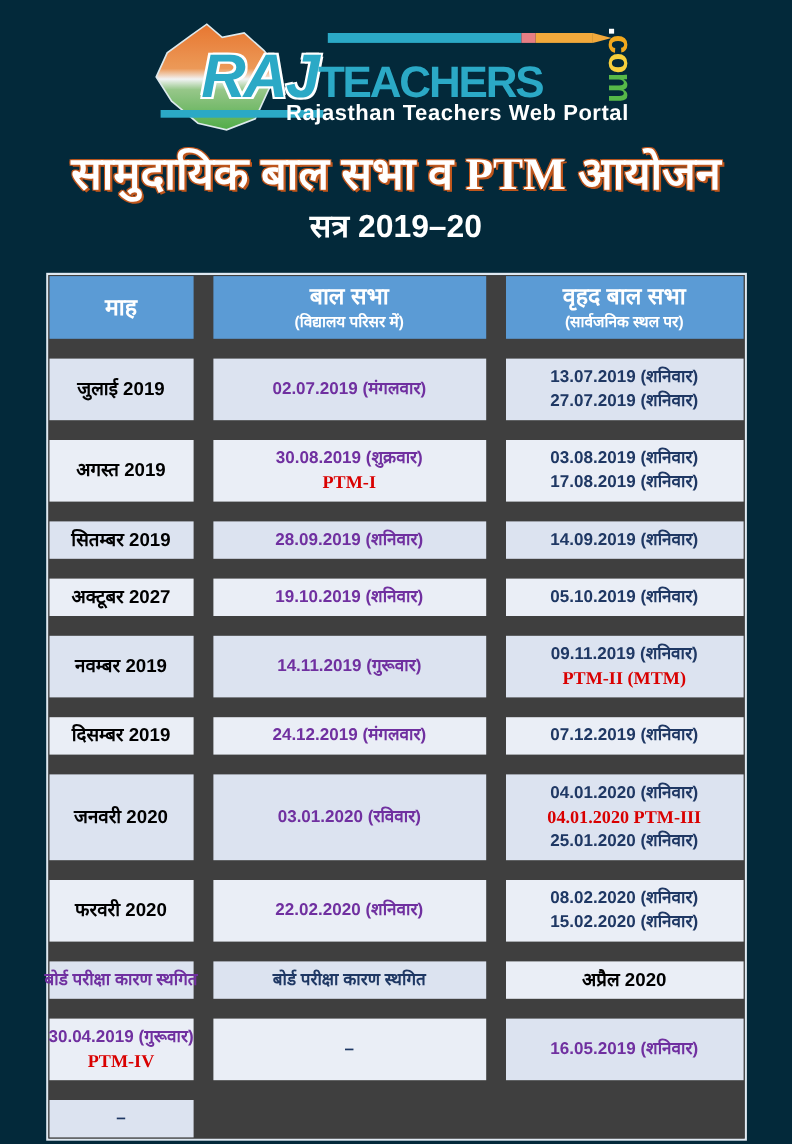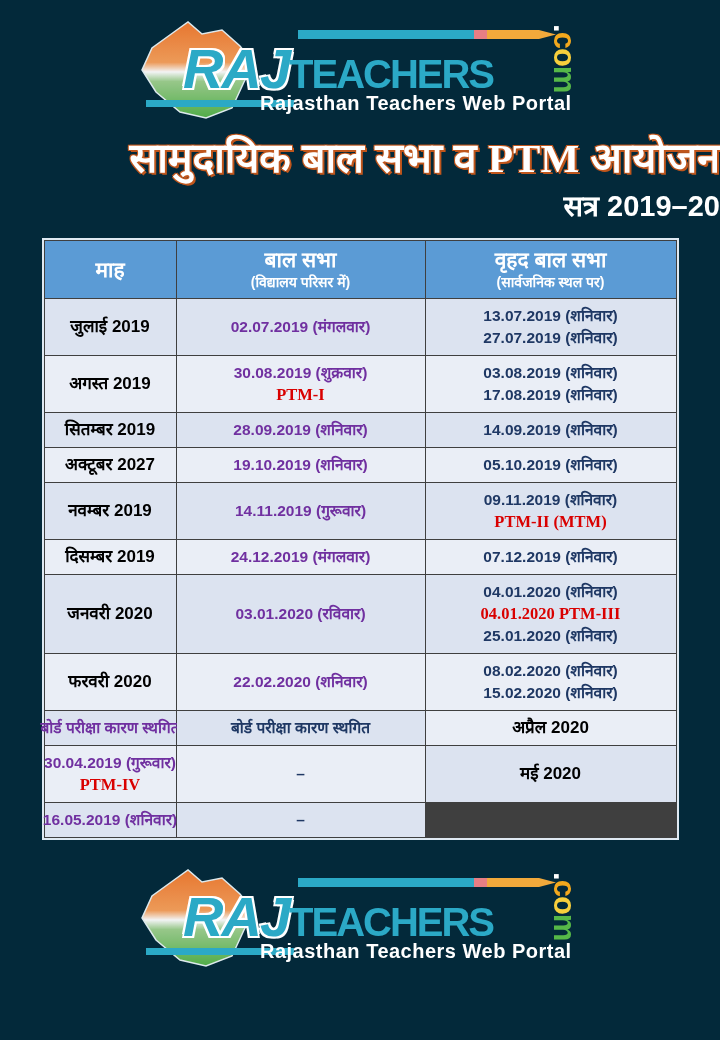--- a/index.html
+++ b/index.html
@@ -40,34 +40,34 @@
   .tld-c { color: #f2a81d; }
   .tld-o { color: #f7cf3c; }
   .tld-m { color: #56b848; }
   .tagline {
     position: absolute; left: 120px; top: 72px; width: 292px;
     color: #ffffff; font-size: 20px; font-weight: bold; letter-spacing: 0.5px;
     white-space: nowrap;
   }
 
   
-  .title-block { text-align: right; margin-top: 10px; }
+  .title-block { text-align: center; margin-top: 10px; }
   .main-title {
     color: #ffffff; font-size: 41px; font-weight: bold; line-height: 52px;
     text-shadow: 2px 2px 0 #c0561c, -1px -1px 0 #c0561c, 1px -1px 0 #c0561c, -1px 1px 0 #c0561c;
     white-space: nowrap;
   }
   .main-title .ptm-serif { font-family: "Liberation Serif", serif; }
   .session { color: #ffffff; font-size: 29px; font-weight: bold; line-height: 40px; margin-top: 2px; }
 
   
   .sched-table {
-    width: 633px; margin: 14px auto 0 auto;
+    width: 633px; margin: 24px auto 0 auto;
     display: grid; grid-template-columns: 131px 248px 1fr;
-    gap: 1px; background: #3f3f3f;
+    gap: 18px; background: #3f3f3f;
     border: 1px solid #3f3f3f;
     box-shadow: 0 0 0 2px #dfe9f2;
   }
   .hcell {
     background: #5b9bd5; color: #ffffff; text-align: center;
     min-height: 56px; padding: 6px 4px;
     display: flex; flex-direction: column; justify-content: center;
   }
   .hcell .h-line1 { font-size: 21px; font-weight: bold; line-height: 26px; }
   .hcell .h-line2 { font-size: 14px; font-weight: bold; line-height: 19px; }
@@ -226,23 +226,20 @@
         <div class="month-txt">अप्रैल 2020</div>
       </div>
       <div class="cell row-even">
         <div class="line purple">30.04.2019 (गुरूवार)</div>
         <div class="line red">PTM-IV</div>
       </div>
       <div class="cell row-even">
         <div class="line navy">–</div>
       </div>
       <div class="cell row-odd">
-        <div class="month-txt">मई 2020</div>
-      </div>
-      <div class="cell row-odd">
         <div class="line purple">16.05.2019 (शनिवार)</div>
       </div>
       <div class="cell row-odd">
         <div class="line navy">–</div>
       </div>
     </div>
 
   <div class="logo logo-bottom">
     <svg class="map-svg" viewBox="0 0 128 102" xmlns="http://www.w3.org/2000/svg">
       <path d="M38 12 L52 2 L66 14 L86 10 L104 26 L118 44 L108 62 L96 88 L70 98 L44 92 L20 72 L6 50 L16 28 Z" fill="url(#tricolor)" stroke="#e9f4f7" stroke-width="1.5" opacity="0.95"></path>

